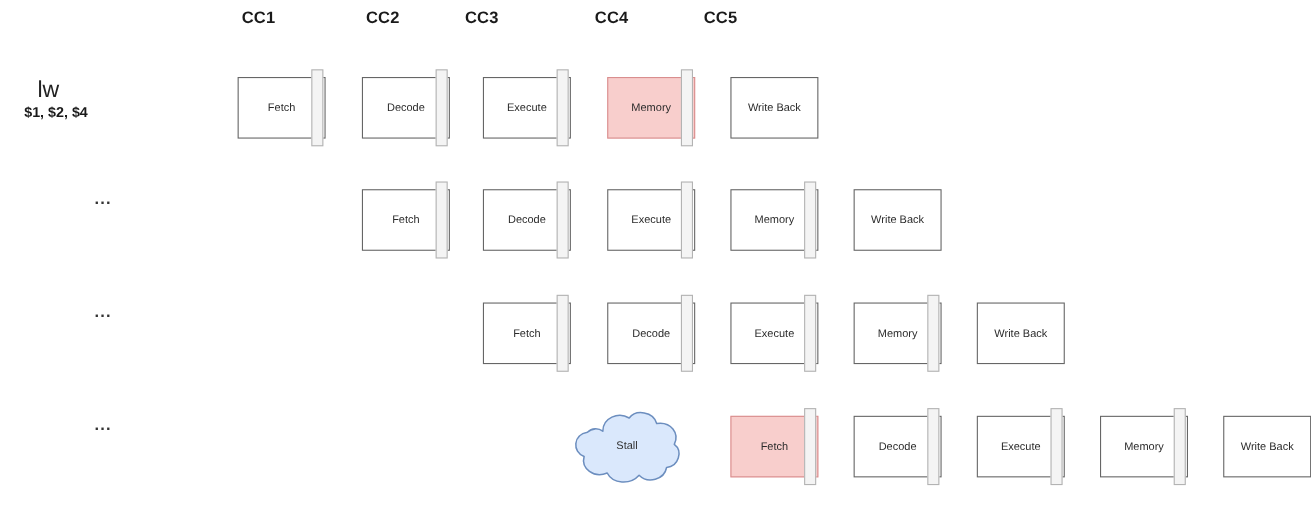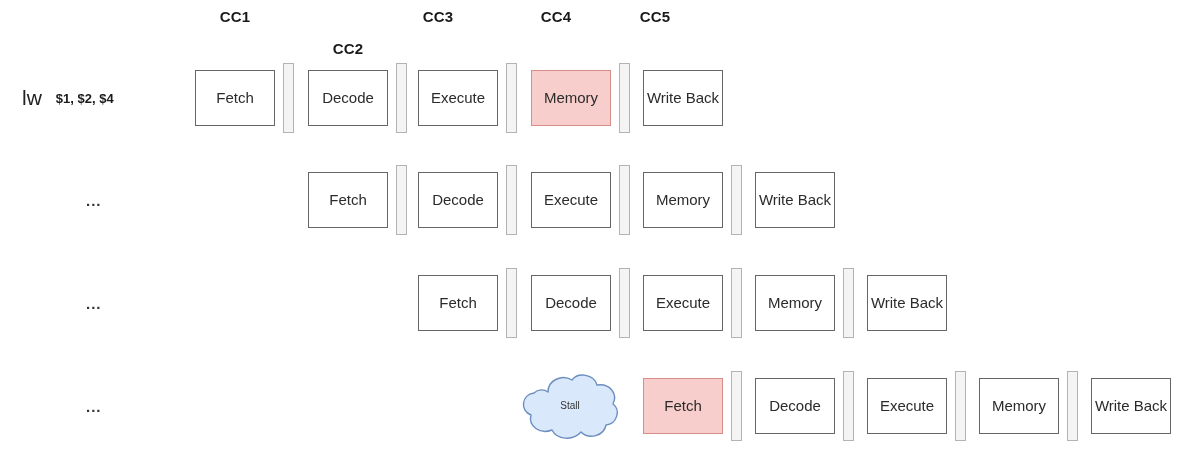--- a/index.html
+++ b/index.html
@@ -28,20 +28,21 @@
     letter-spacing: 0.2px;
   }
 
   
   .row-label {
     position: absolute;
     height: 56px;
     display: flex;
     align-items: center;
     white-space: nowrap;
+    flex-direction: column;
   }
   .mnemonic {
     font-size: 21px;
     color: #222222;
     font-weight: normal;
     margin-right: 14px;
   }
   .operands {
     font-size: 13px;
     font-weight: bold;
@@ -58,24 +59,25 @@
   .stage {
     position: absolute;
     width: 80px;
     height: 56px;
     box-sizing: border-box;
     border: 1.6px solid #666666;
     background: #ffffff;
     display: flex;
     align-items: center;
     justify-content: center;
-    font-size: 15px;
+    font-size: 10px;
     color: #2b2b2b;
     text-align: center;
     line-height: 1.1;
+    margin-left: 21px;
   }
   .stage.highlight {
     background: #f8cecc;
     border-color: #d98e8e;
   }
 
   
   .latch {
     position: absolute;
     width: 11px;
@@ -103,21 +105,21 @@
     padding-bottom: 2px;
     box-sizing: border-box;
   }
 </style>
 </head>
 <body>
 
 <div id="canvas">
   <div id="headers">
       <div class="cc-header" style="left: 195px;">CC1</div>
-      <div class="cc-header" style="left: 308px; margin-top: 32px;">CC2</div>
+      <div class="cc-header" style="left: 308px;">CC2</div>
       <div class="cc-header" style="left: 398px;">CC3</div>
       <div class="cc-header" style="left: 516px;">CC4</div>
       <div class="cc-header" style="left: 615px;">CC5</div>
     </div>
   <div id="rows">
       <div class="row-label" style="left: 22px; top: 70px;">
         <span class="mnemonic">lw</span>
         <span class="operands">$1, $2, $4</span>
       </div>
       <div class="stage" style="left: 195px; top: 70px;">Fetch</div>

